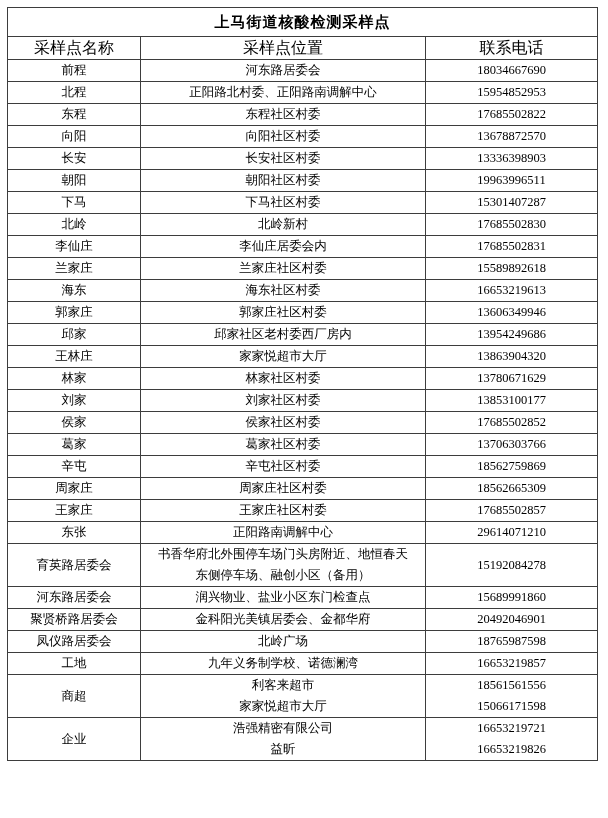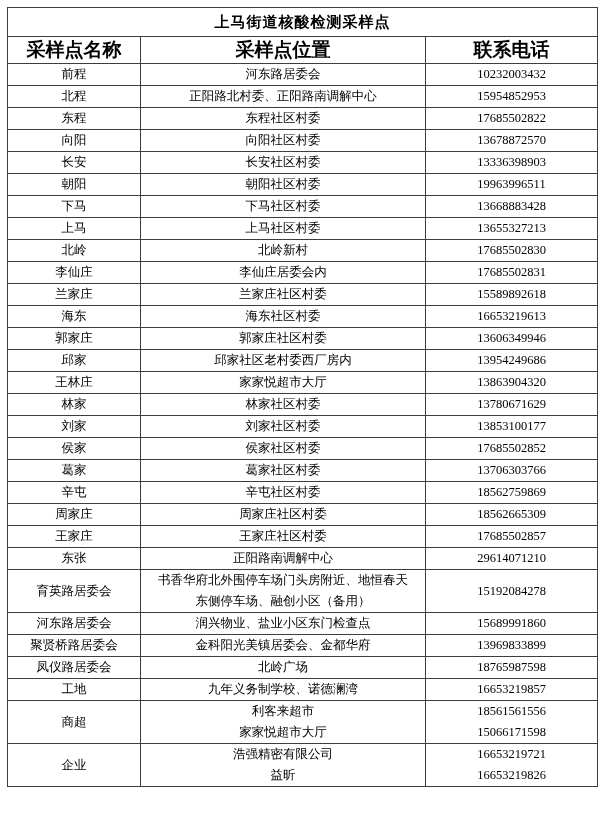--- a/index.html
+++ b/index.html
@@ -35,22 +35,22 @@
   col.c-location { width: 285px; }
   col.c-phone { width: 172px; }
   .title-cell {
     height: 28px;
     font-size: 15px;
     font-weight: bold;
     letter-spacing: 1px;
   }
   .header-row th {
     height: 22px;
-    font-size: 19px;
-    font-weight: bold;
+    font-size: 16px;
+    font-weight: normal;
   }
   tbody td {
     font-size: 12.5px;
     height: 20px;
   }
   tbody td .line {
     line-height: 21px;
     height: 21px;
   }
   tbody tr.multi td {
@@ -77,21 +77,21 @@
         <th>联系电话</th>
       </tr>
     </thead>
     <tbody id="table-body">
         <tr>
           <td>前程</td>
           <td>
             <div class="line">河东路居委会</div>
           </td>
           <td>
-            <div class="line">10232003432</div>
+            <div class="line">18034667690</div>
           </td>
         </tr>
         <tr>
           <td>北程</td>
           <td>
             <div class="line">正阳路北村委、正阳路南调解中心</div>
           </td>
           <td>
             <div class="line">15954852953</div>
           </td>
@@ -131,30 +131,21 @@
           <td>
             <div class="line">19963996511</div>
           </td>
         </tr>
         <tr>
           <td>下马</td>
           <td>
             <div class="line">下马社区村委</div>
           </td>
           <td>
-            <div class="line">13668883428</div>
-          </td>
-        </tr>
-        <tr>
-          <td>上马</td>
-          <td>
-            <div class="line">上马社区村委</div>
-          </td>
-          <td>
-            <div class="line">13655327213</div>
+            <div class="line">15301407287</div>
           </td>
         </tr>
         <tr>
           <td>北岭</td>
           <td>
             <div class="line">北岭新村</div>
           </td>
           <td>
             <div class="line">17685502830</div>
           </td>
@@ -303,21 +294,21 @@
           <td>
             <div class="line">15689991860</div>
           </td>
         </tr>
         <tr>
           <td>聚贤桥路居委会</td>
           <td>
             <div class="line">金科阳光美镇居委会、金都华府</div>
           </td>
           <td>
-            <div class="line">13969833899</div>
+            <div class="line">20492046901</div>
           </td>
         </tr>
         <tr>
           <td>凤仪路居委会</td>
           <td>
             <div class="line">北岭广场</div>
           </td>
           <td>
             <div class="line">18765987598</div>
           </td>

